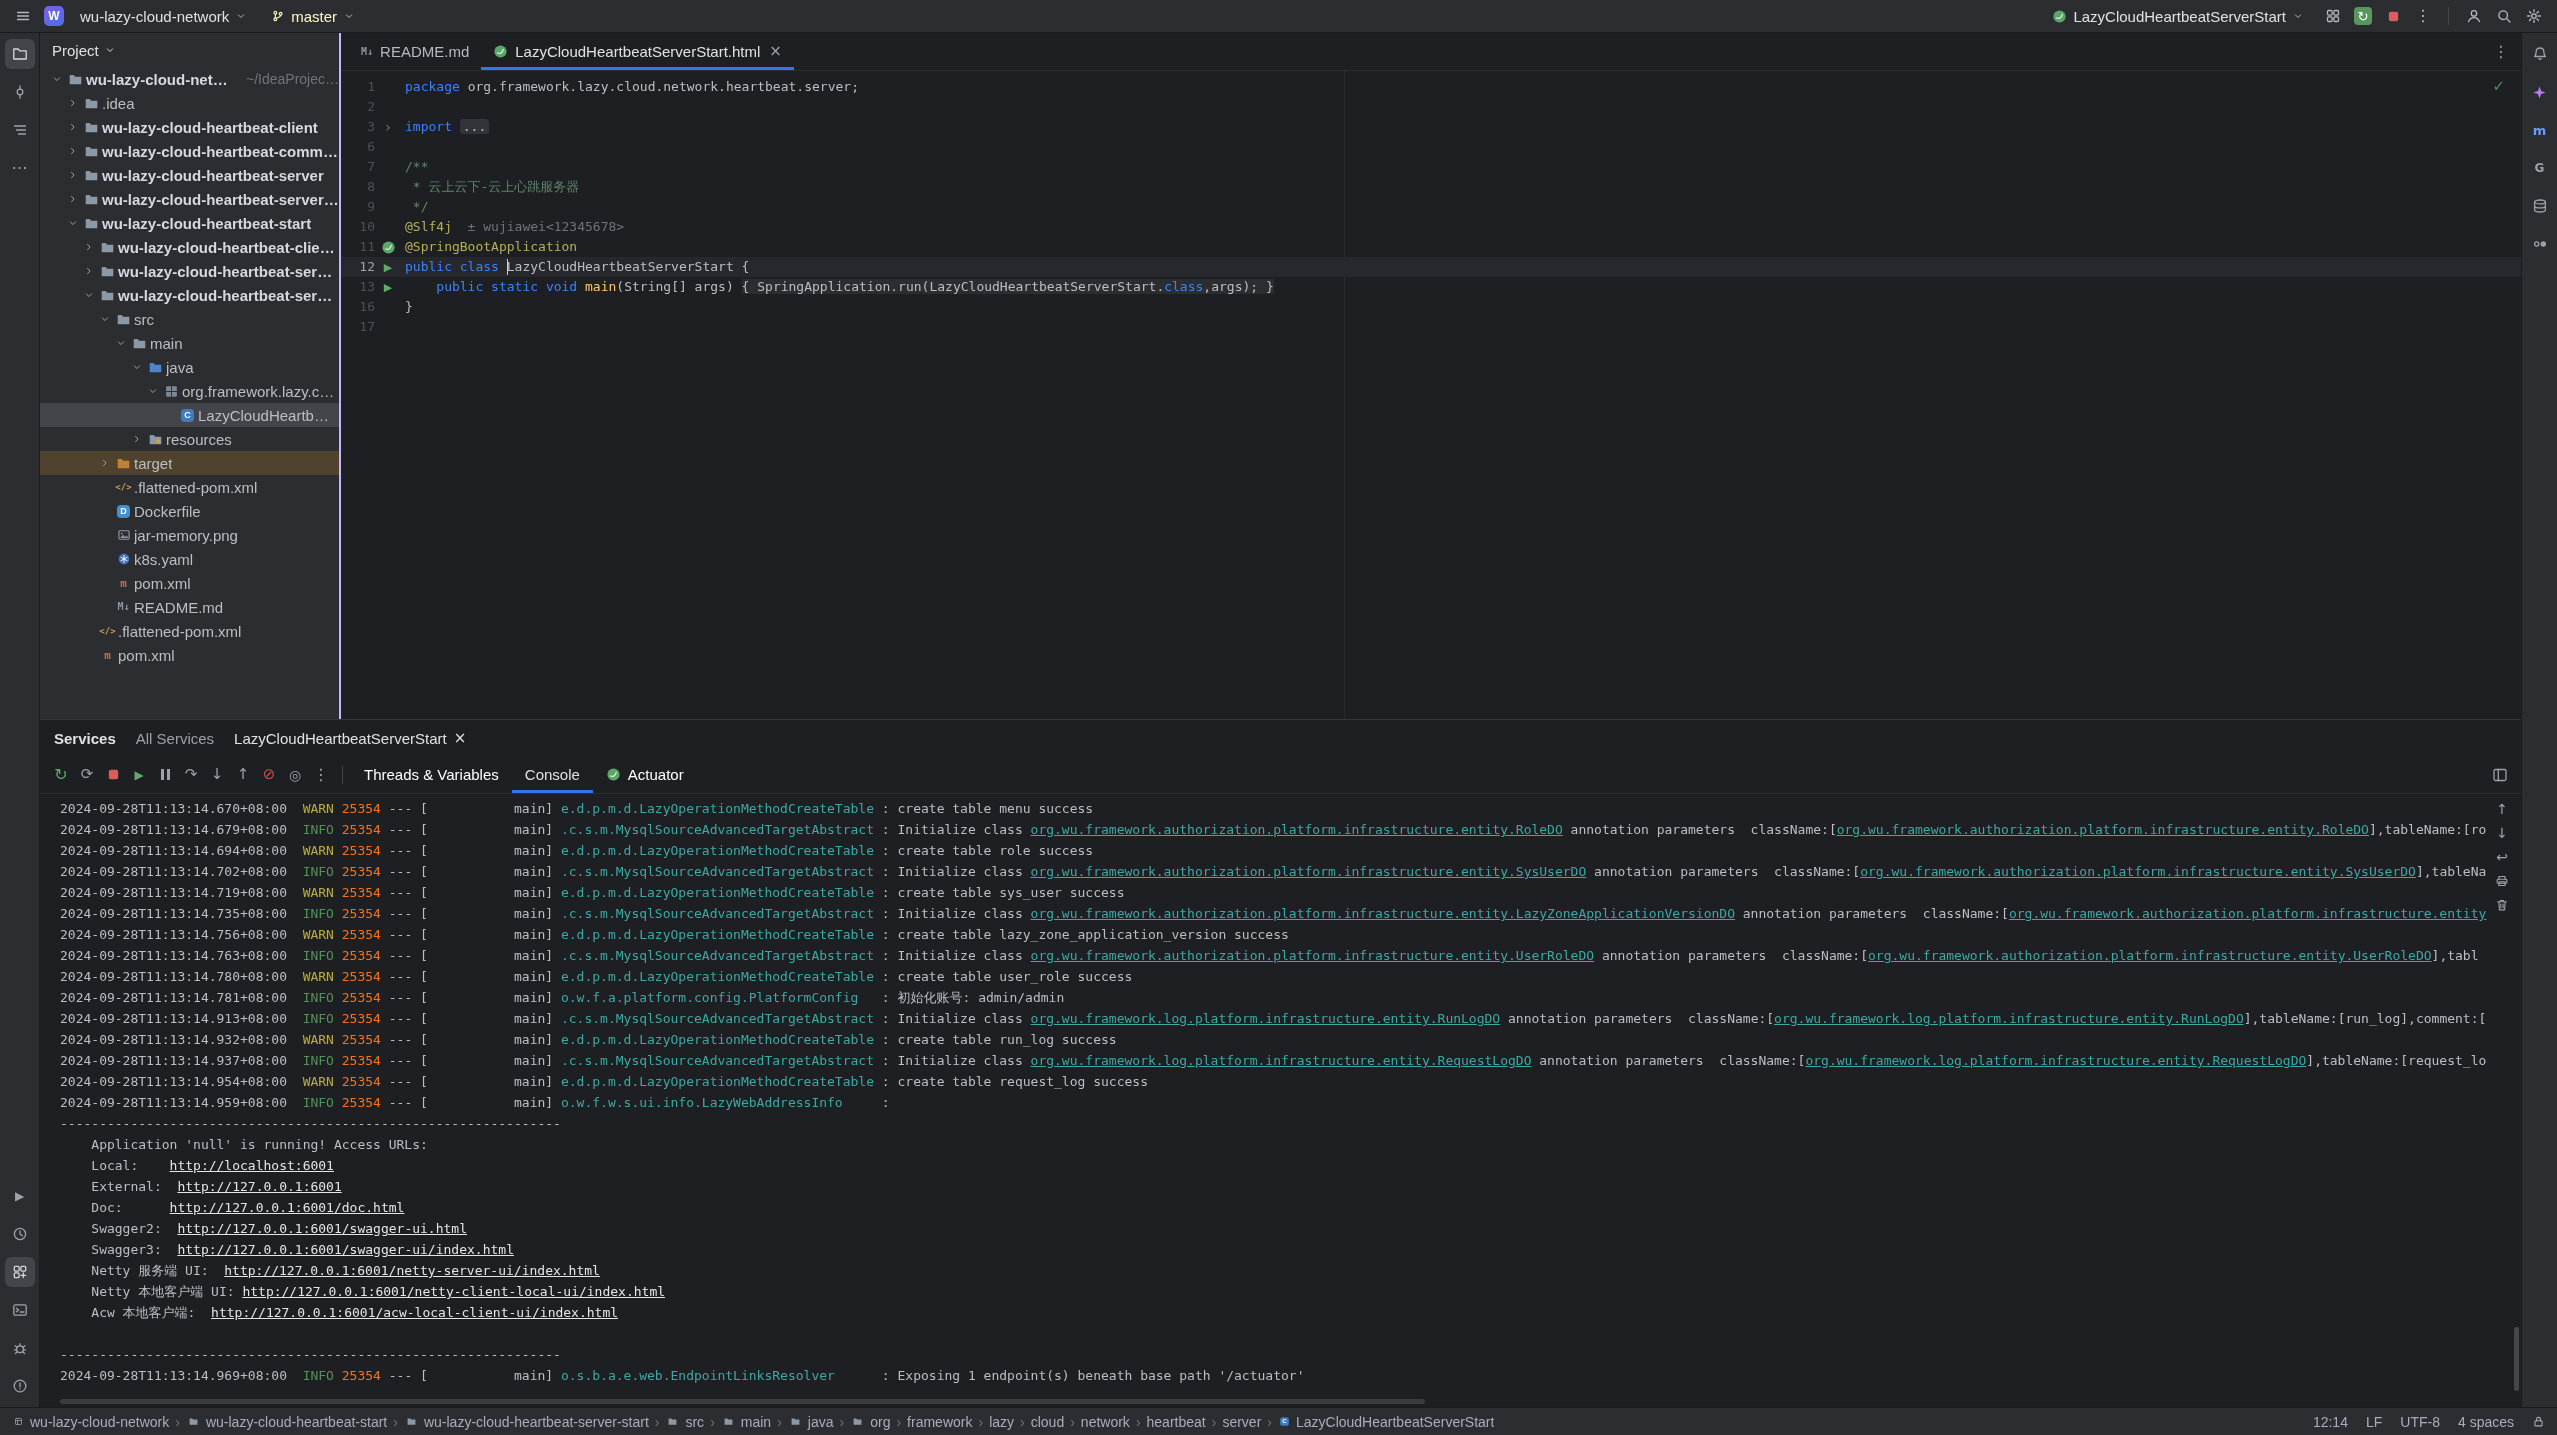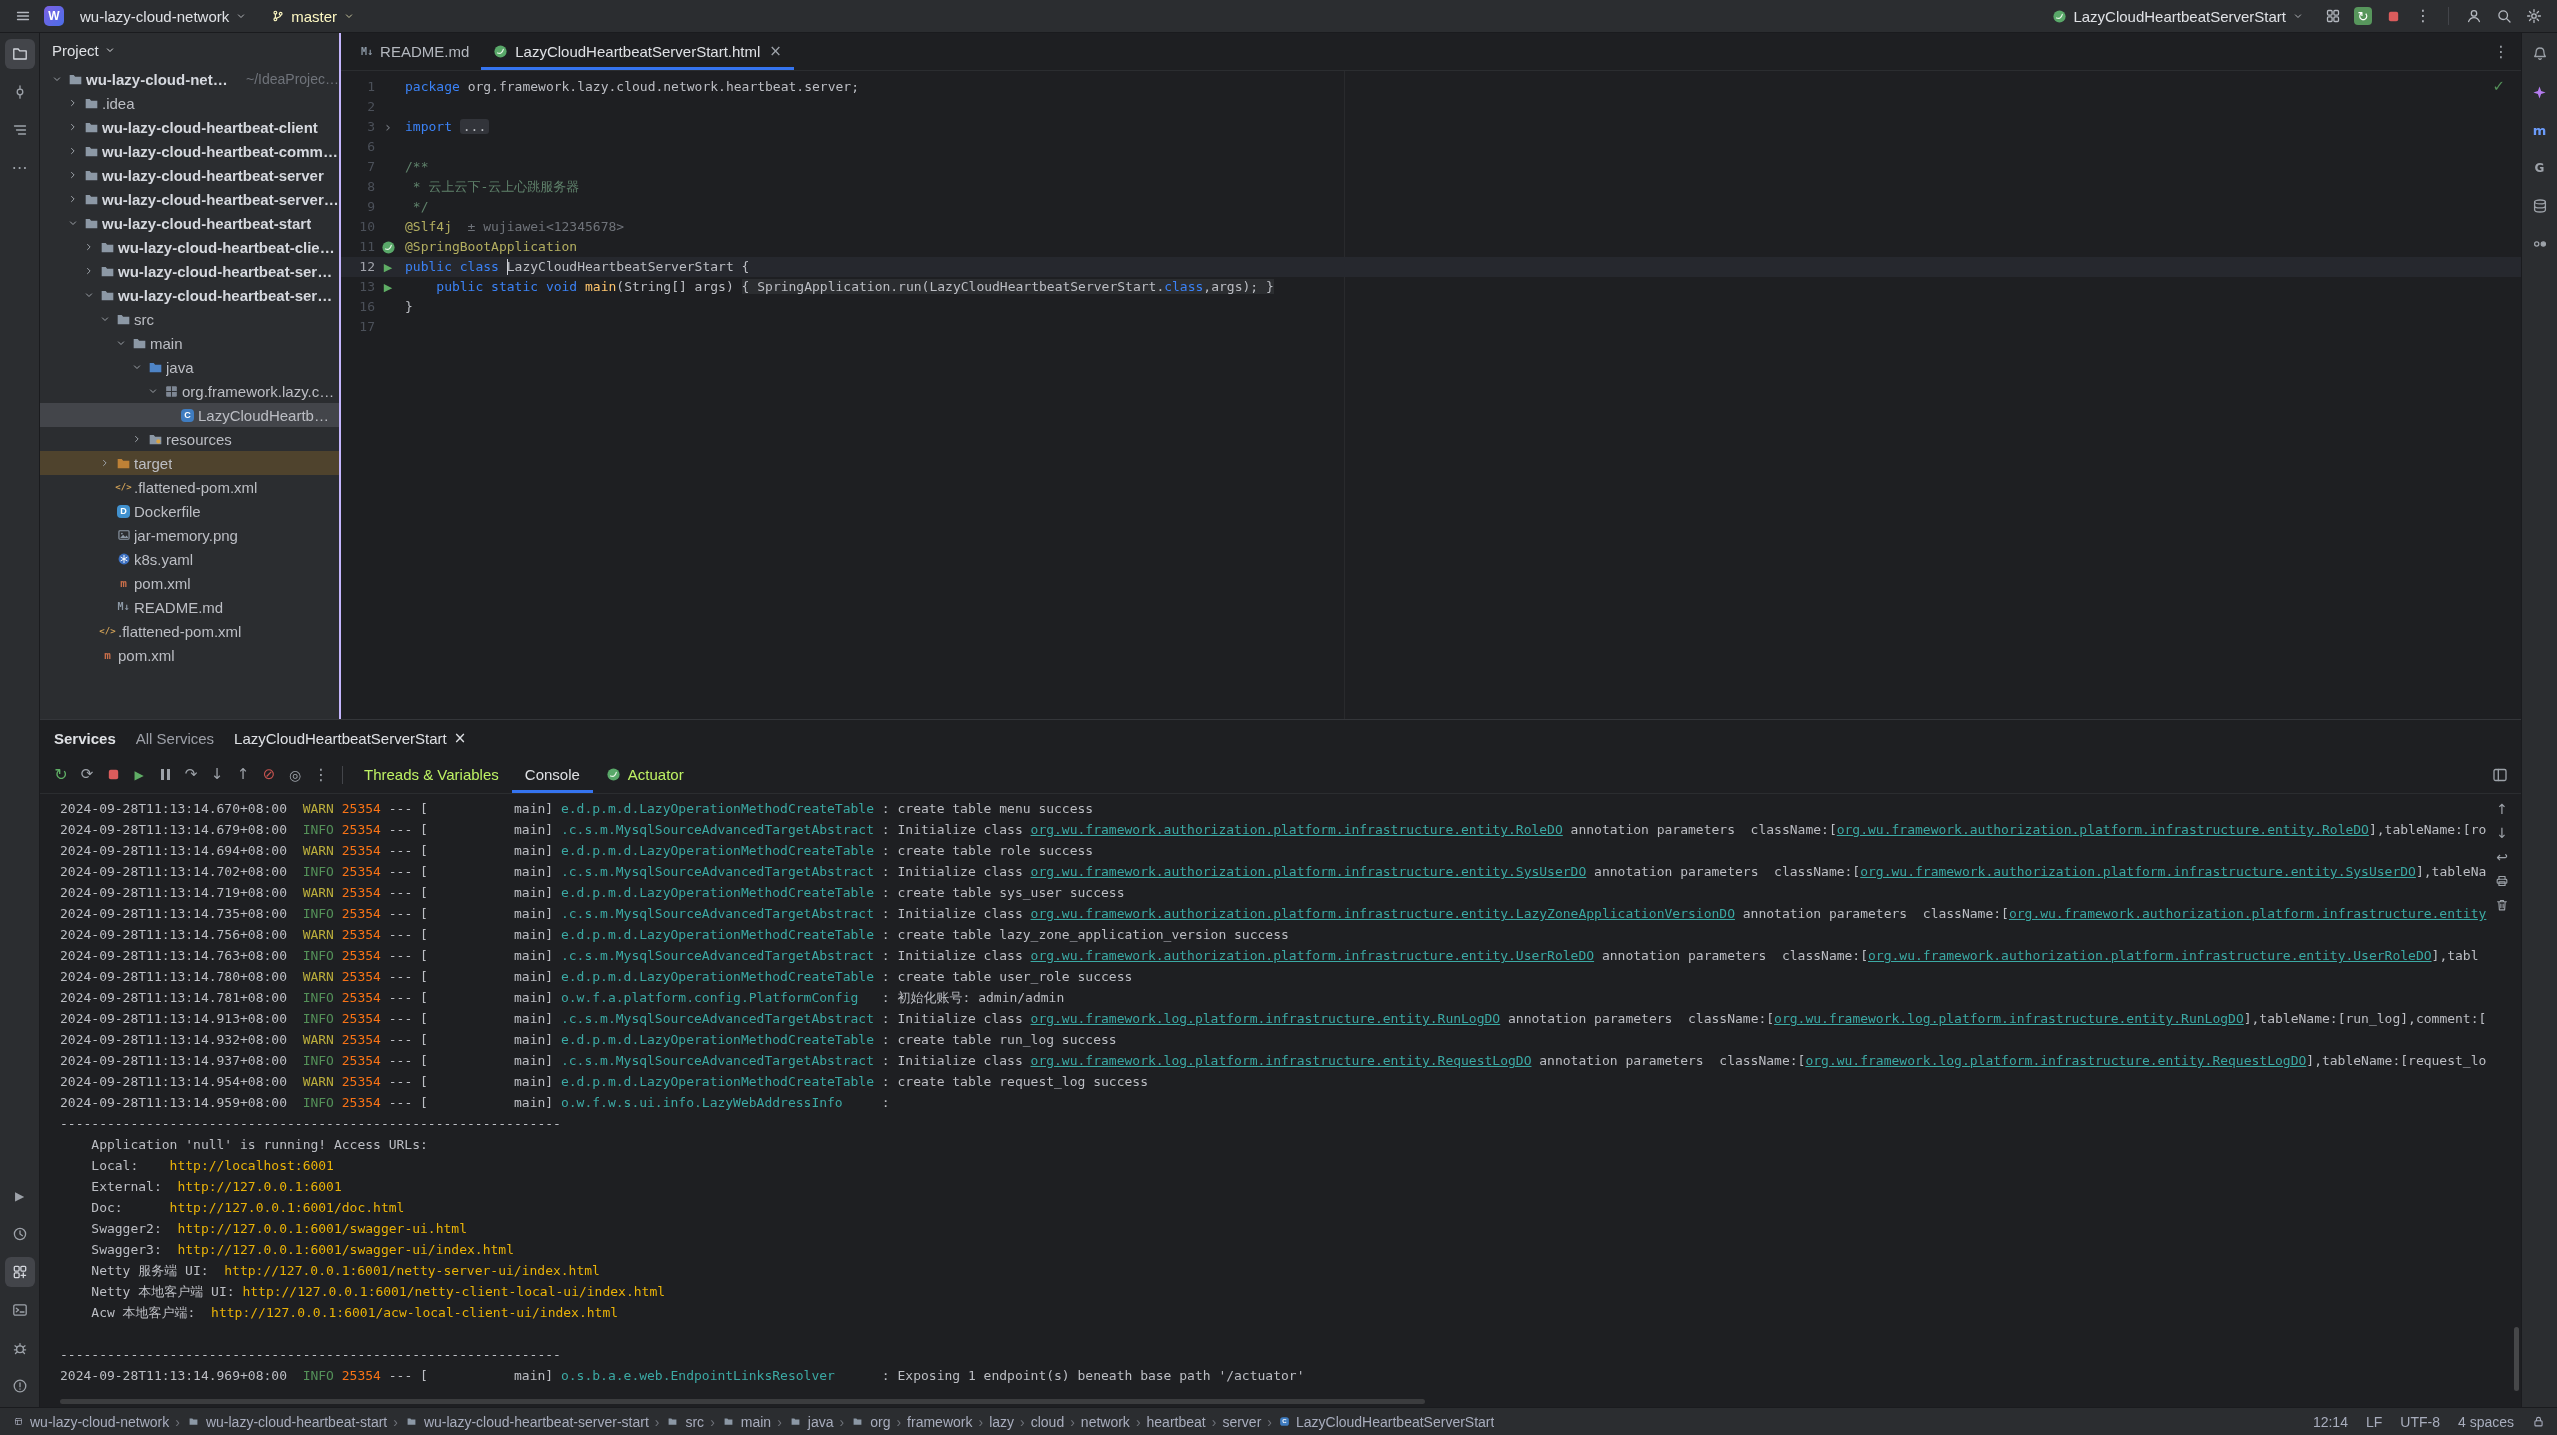--- a/index.html
+++ b/index.html
@@ -75,35 +75,35 @@
   
   .services{flex:1;display:flex;flex-direction:column;border-top:1px solid #34363a;background:#1e1f22;min-height:0}
   .svc-header{height:36px;display:flex;align-items:center;gap:20px;padding:0 14px;font-size:15px;flex:none}
   .svc-title{color:#dfe1e5;font-weight:600}
   .wtab{display:flex;align-items:center;gap:7px;color:#9da0a8;cursor:pointer;white-space:nowrap}
   .wtab.active{color:#dfe1e5}
   .svc-toolbar{height:38px;display:flex;align-items:stretch;padding:0 8px;border-bottom:1px solid #2b2d30;flex:none}
   .sb-ic{width:26px;height:26px;border-radius:6px;display:grid;place-items:center;color:#9da2a9;
     cursor:pointer;align-self:center}
   .sb-sep{width:1px;height:18px;background:#43454a;margin:0 8px;align-self:center}
-  .vtab{display:flex;align-items:center;gap:7px;padding:0 13px;font-size:15px;color:#bef264;position:relative;cursor:pointer}
+  .vtab{display:flex;align-items:center;gap:7px;padding:0 13px;font-size:15px;color:#ffffff;position:relative;cursor:pointer}
   .vtab.active{color:#dfe1e5}
   .vtab.active::after{content:"";position:absolute;left:0;right:0;bottom:0;height:3px;background:#3574f0}
   .svc-toolbar .right{margin-left:auto;align-self:center}
 
   .console{flex:1;position:relative;overflow:hidden;padding:4px 0 0 20px;
     font-family:"DejaVu Sans Mono",monospace;font-size:13px;line-height:21px}
   .cline{height:21px;white-space:pre}
   .c-p{color:#bcbec4}
   .c-lvl-info{color:#549159}
   .c-lvl-warn{color:#bbae3d}
   .c-pid{color:#f97316}
   .c-lg{color:#3ba9a4;cursor:pointer}
   .c-lnk{color:#3ba9a4;text-decoration:underline;cursor:pointer}
-  .c-url{color:#eab308;cursor:pointer}
+  .c-url{color:#e5e5e5;text-decoration:underline;cursor:pointer}
   .console-side{position:absolute;top:8px;right:12px;display:flex;flex-direction:column;gap:10px;color:#9da2a9}
   .console-side .ic{cursor:pointer}
   .vscroll{position:absolute;right:2px;bottom:16px;width:5px;height:64px;border-radius:3px;background:rgba(255,255,255,.18)}
   .hscroll{position:absolute;left:20px;bottom:3px;height:5px;width:55%;border-radius:3px;background:rgba(255,255,255,.13)}
 
   
   .statusbar{height:28px;background:#2b2d30;border-top:1px solid #1a1b1e;display:flex;align-items:center;
     padding:0 12px;font-size:14px;color:#a8adbd;flex:none;white-space:nowrap}
   .crumbs{display:flex;align-items:center;gap:5px;overflow:hidden}
   .crumb{display:flex;align-items:center;gap:5px;cursor:pointer}

